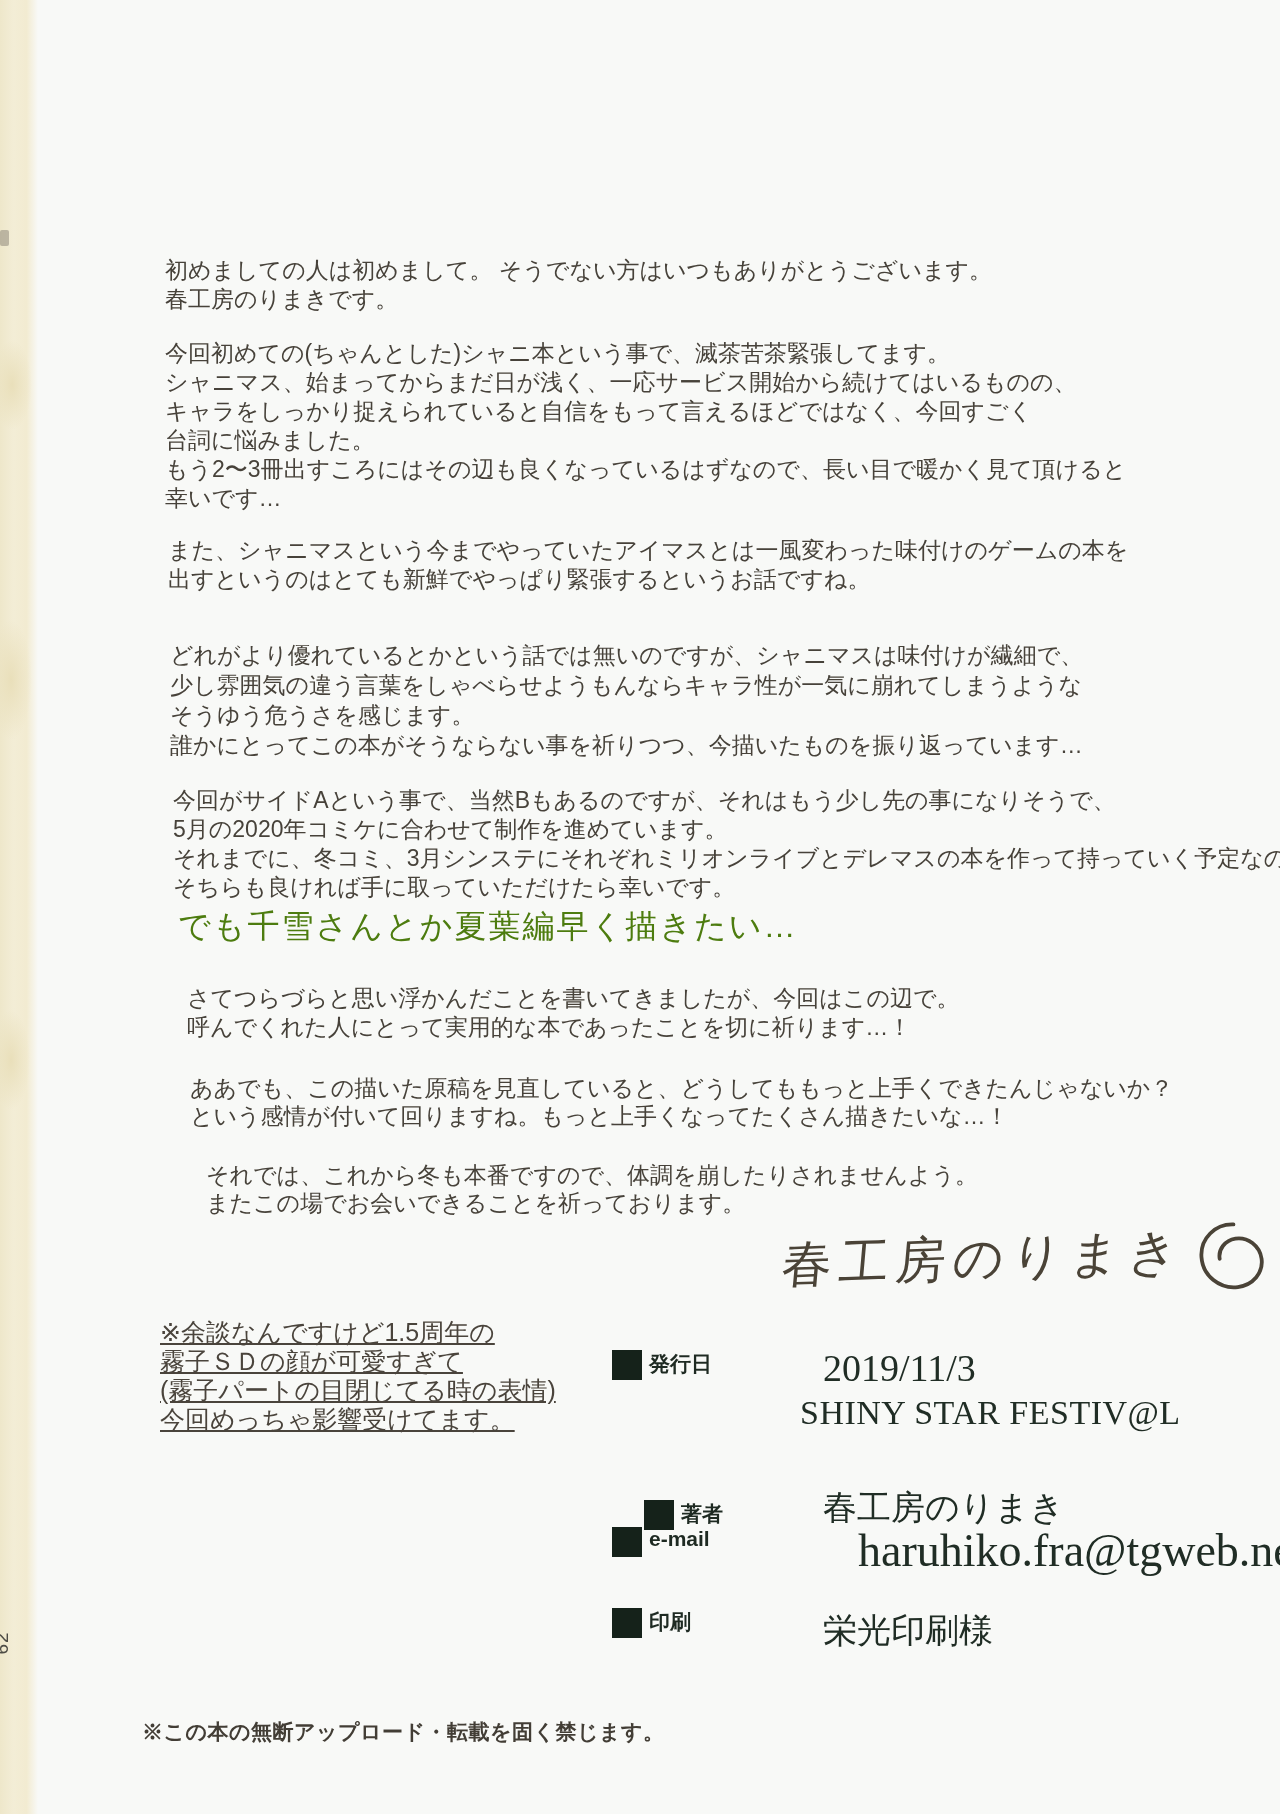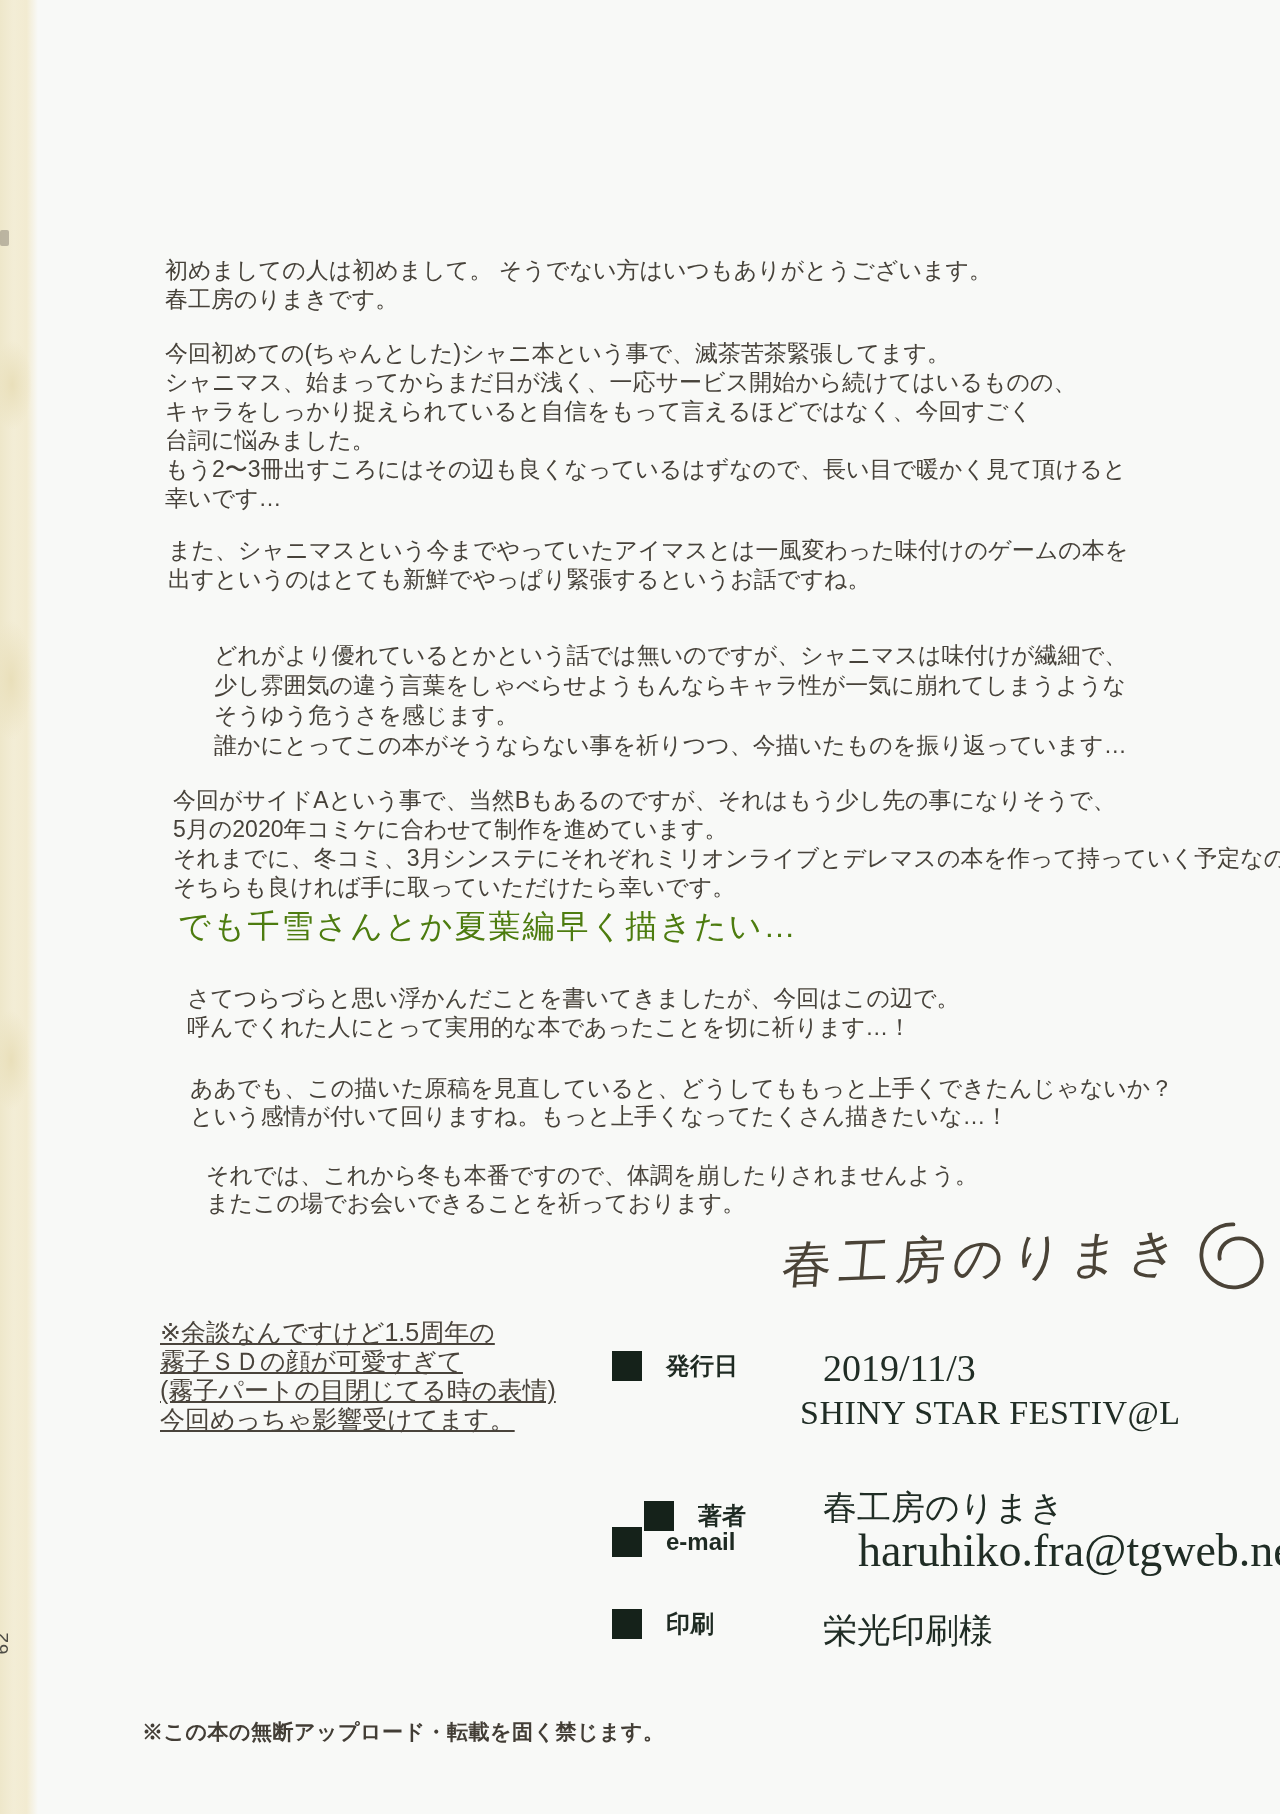--- a/index.html
+++ b/index.html
@@ -29,21 +29,21 @@
     position:absolute;background:#8f897b;opacity:.55;border-radius:2px;
   }
   .edge-pagenum{
     position:absolute;left:-10px;top:1632px;
     transform:rotate(-90deg);
     font-size:19px;color:#4d4c45;letter-spacing:1px;
   }
   
   .para{position:absolute;white-space:nowrap;}
   .para .line{line-height:29px;font-size:23px;white-space:nowrap;}
-  .para.pitch30 .line{line-height:30px;margin-left:44px;}
+  .para.pitch30 .line{line-height:30px;}
   .para.pitch28 .line{line-height:28px;}
   .big-line{
     position:absolute;white-space:nowrap;
     font-size:32px;letter-spacing:2px;color:#4d7c0f;
   }
   
   .signature{
     position:absolute;display:flex;align-items:center;gap:8px;
     color:#4a4337;
   }
@@ -51,22 +51,22 @@
     font-size:50px;letter-spacing:7px;
     transform:rotate(-2deg) skewX(-7deg);
     font-weight:400;
   }
   .sig-seal{transform:rotate(-4deg);}
   
   .side-note{position:absolute;white-space:nowrap;}
   .side-note .line{font-size:25px;line-height:29px;color:#4a443c;text-decoration:underline;}
   
   .colophon-label{
-    position:absolute;display:flex;align-items:center;gap:24px;
-    font-size:24px;color:#1e2a22;font-weight:bold;white-space:nowrap;
+    position:absolute;display:flex;gap:7px;
+    font-size:21px;color:#1e2a22;font-weight:bold;white-space:nowrap;
   }
   .sq{
     display:inline-block;width:30px;height:30px;background:#15221a;
     flex:0 0 auto;
   }
   .colophon-value{
     position:absolute;white-space:nowrap;color:#202d25;
     font-family:"Liberation Serif","DejaVu Serif",serif;
   }
   .v-date{font-size:38px;}

